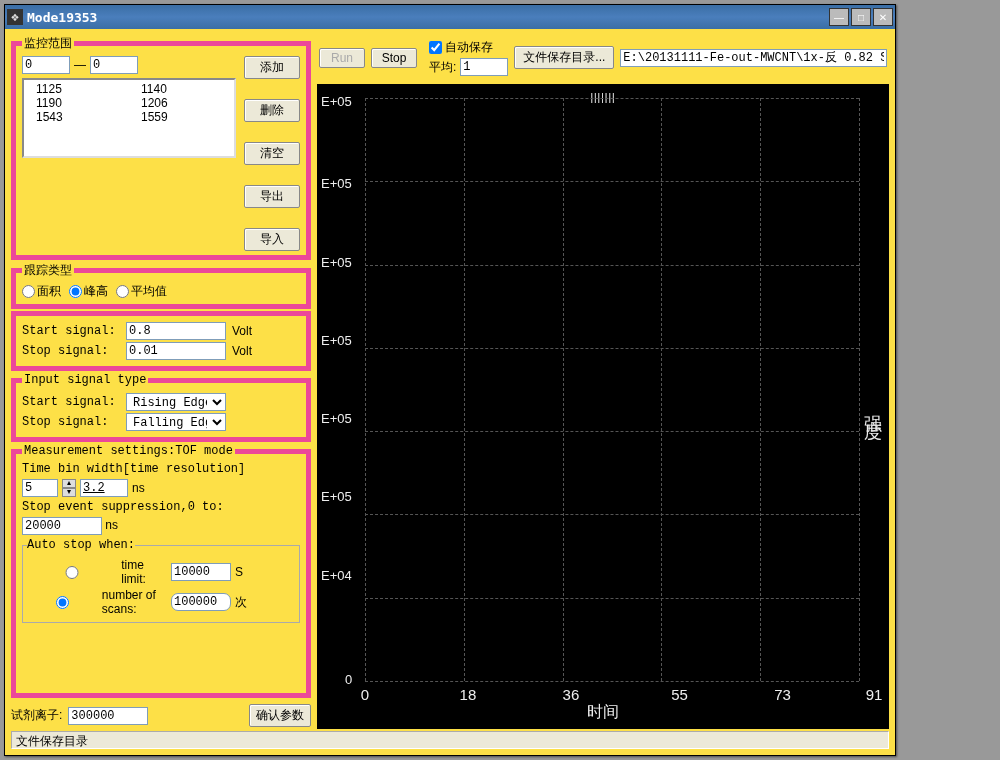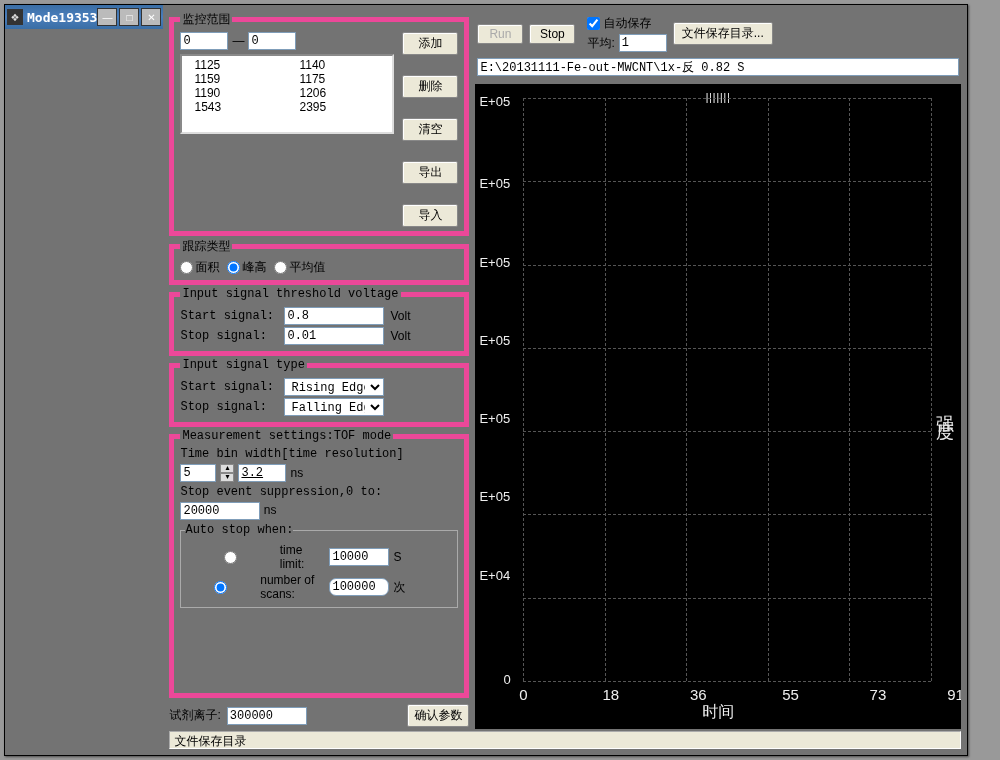--- a/index.html
+++ b/index.html
@@ -1,17 +1,17 @@
 <!DOCTYPE html>
 <html><head>
 <meta charset="utf-8">
 <style>
 * { box-sizing: border-box; margin: 0; padding: 0; font-family: "SimSun", "Microsoft YaHei", sans-serif; font-size: 12px; }
 body { background: #999; padding: 4px; }
-.window { width: 964px; height: 752px; background: #737373; border: 1px solid #000; box-shadow: 1px 1px 2px rgba(0,0,0,.5); display: flex; flex-direction: row; }
+.window { width: 892px; height: 752px; background: #fde047; border: 1px solid #000; box-shadow: 1px 1px 2px rgba(0,0,0,.5); display: flex; flex-direction: column; }
 .titlebar { height: 24px; background: linear-gradient(to bottom, #3a6ea5 0%, #4a7ebc 50%, #3a6ea5 100%); color: #fff; display: flex; align-items: center; padding: 0 2px; }
 .titlebar .icon { width: 16px; height: 16px; background: #333; margin-right: 4px; display: inline-flex; align-items: center; justify-content: center; }
 .titlebar .icon::before { content: "❖"; font-size: 10px; color: #ddd; }
 .titlebar .title { flex: 1; font-weight: bold; font-family: monospace; font-size: 13px; }
 .titlebar .winbtns { display: flex; gap: 2px; }
 .titlebar .winbtn { width: 20px; height: 18px; background: #bbb; border: 1px solid #333; display: flex; align-items: center; justify-content: center; cursor: pointer; }
 .titlebar .winbtn.min::before { content: "—"; font-size: 10px; }
 .titlebar .winbtn.max::before { content: "□"; font-size: 10px; }
 .titlebar .winbtn.close::before { content: "✕"; font-size: 10px; }
 .body { flex: 1; display: flex; flex-direction: column; padding: 6px; gap: 2px; overflow: hidden; }
@@ -86,30 +86,26 @@
                 <input class="textin" value="0" style="">
                 <span>—</span>
                 <input class="textin" value="0" style="">
               </div>
               <div class="listbox">
                 <div class="listrow">
                     <span>1125</span>
                     <span>1140</span>
                   </div>
                 <div class="listrow">
-                    <span>1159</span>
-                    <span>1175</span>
-                  </div>
-                <div class="listrow">
                     <span>1190</span>
                     <span>1206</span>
                   </div>
                 <div class="listrow">
                     <span>1543</span>
-                    <span>2395</span>
+                    <span>1559</span>
                   </div>
               </div>
             </div>
             <div class="rangebtns">
               <div class="btn">添加</div>
               <div class="btn">删除</div>
               <div class="btn">清空</div>
               <div class="btn">导出</div>
               <div class="btn">导入</div>
             </div>
@@ -128,21 +124,20 @@
                 <span>峰高</span>
               </label>
             <label>
                 <input type="radio" name="tt" style=""> 
                 <span>平均值</span>
               </label>
           </div>
         </fieldset>
 
         <fieldset class="gb">
-          <legend style="font-family:'Courier New',monospace;">Input signal threshold voltage</legend>
           <div class="sigrow">
             <span class="lbl">Start signal:</span>
             <input class="textin" value="0.8" style="">
             <span class="unit">Volt</span>
           </div>
           <div class="sigrow">
             <span class="lbl">Stop  signal:</span>
             <input class="textin" value="0.01" style="">
             <span class="unit">Volt</span>
           </div>

